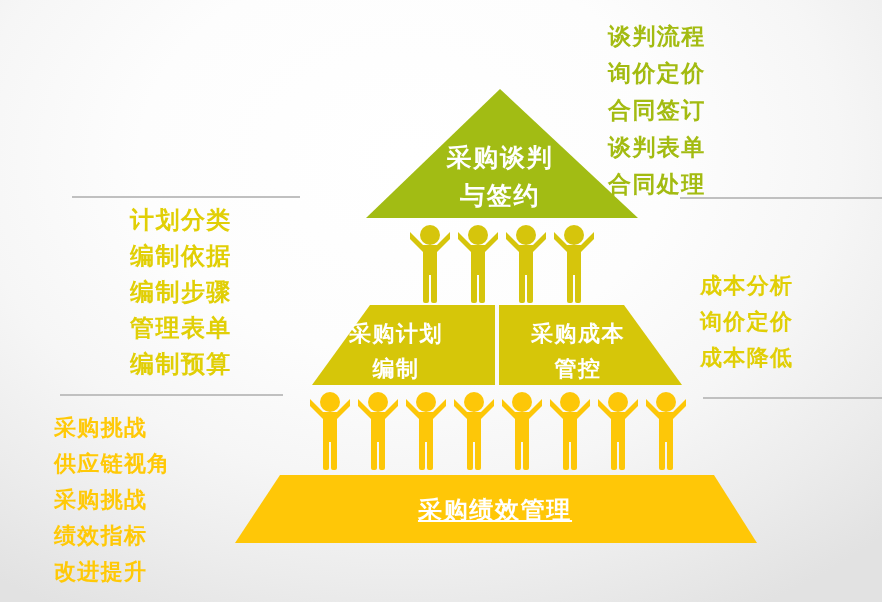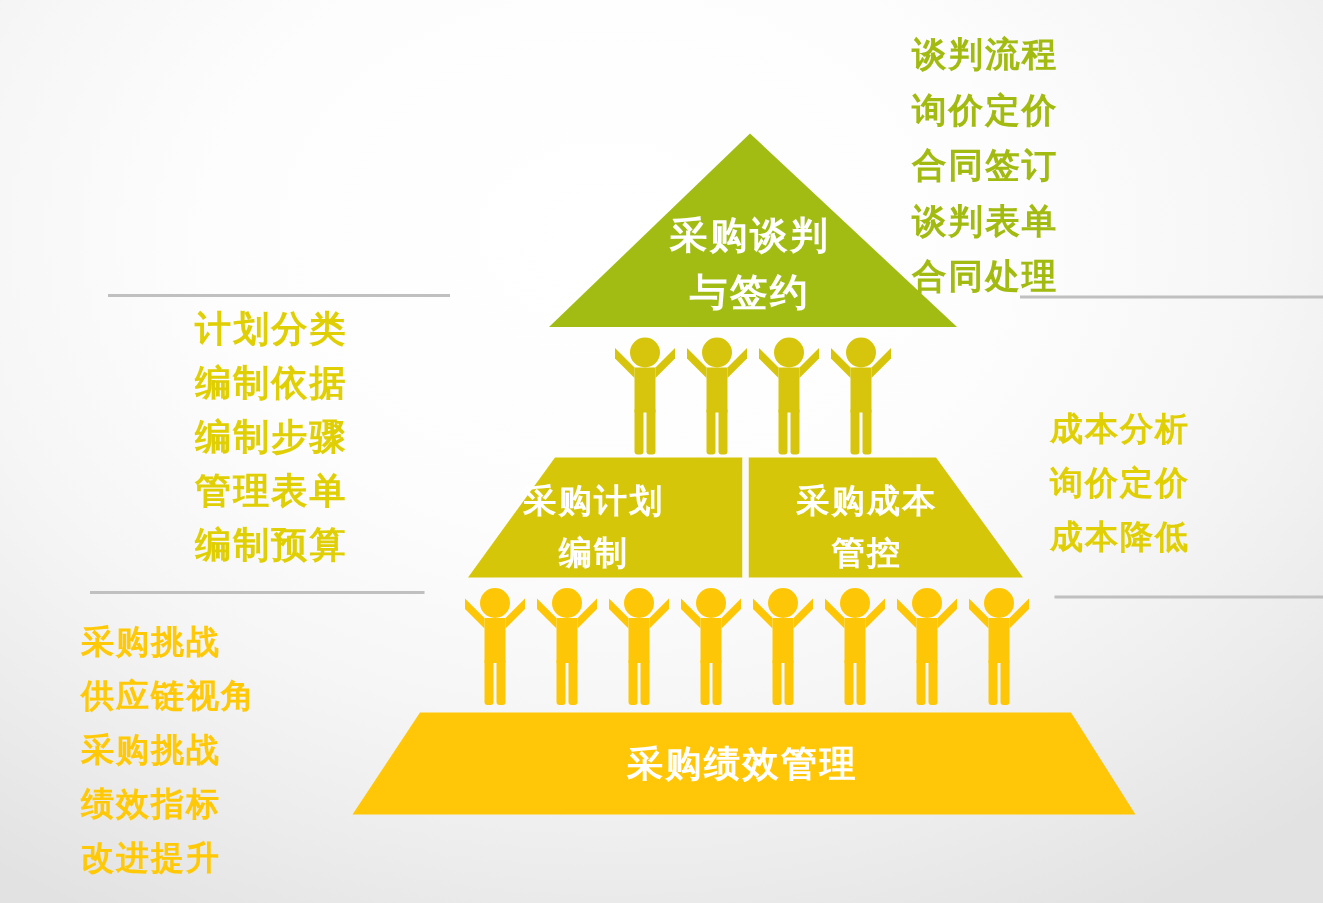--- a/index.html
+++ b/index.html
@@ -133,20 +133,21 @@
     width: 164px;
     font-size: 22px;
     line-height: 35px;
   }
   #text-base {
     left: 330px;
     top: 494px;
     width: 330px;
     font-size: 24px;
     line-height: 32px;
+    text-decoration: underline;
   }
 </style>
 </head>
 <body>
 
 <div id="canvas">
 
   <svg id="stage" viewBox="0 0 882 602" xmlns="http://www.w3.org/2000/svg">
 
     <polygon points="500,89 638,218 366,218" fill="#a2bc14"></polygon>

